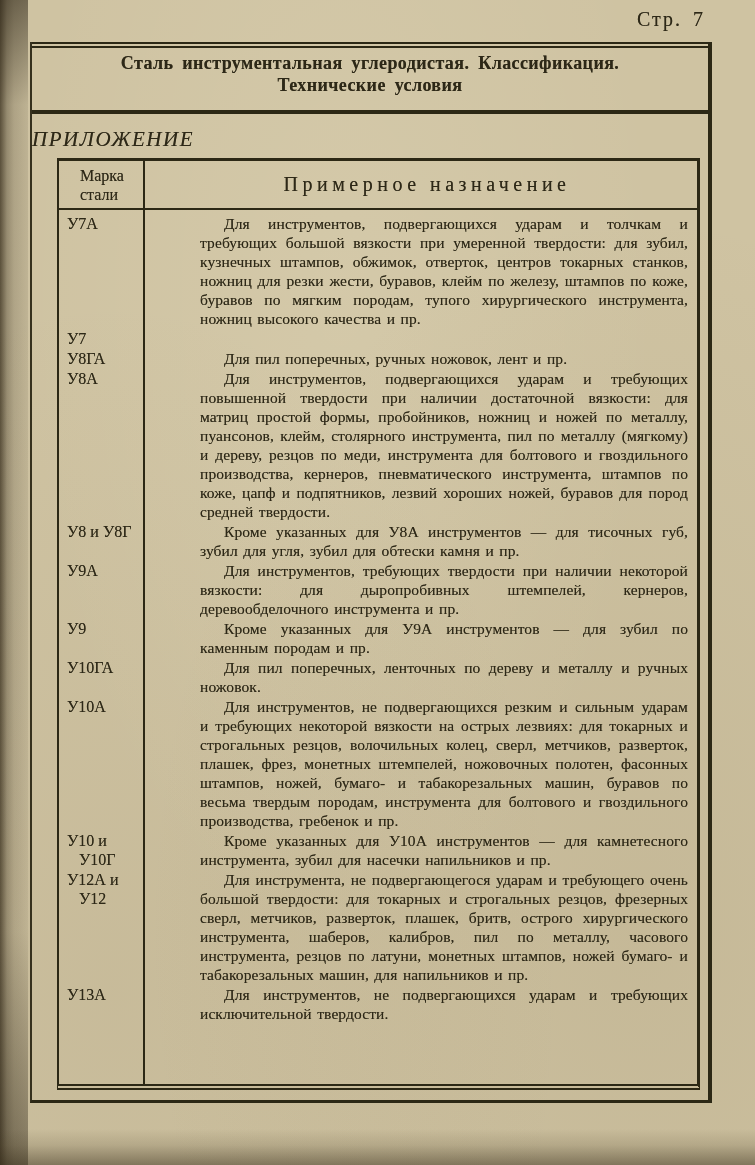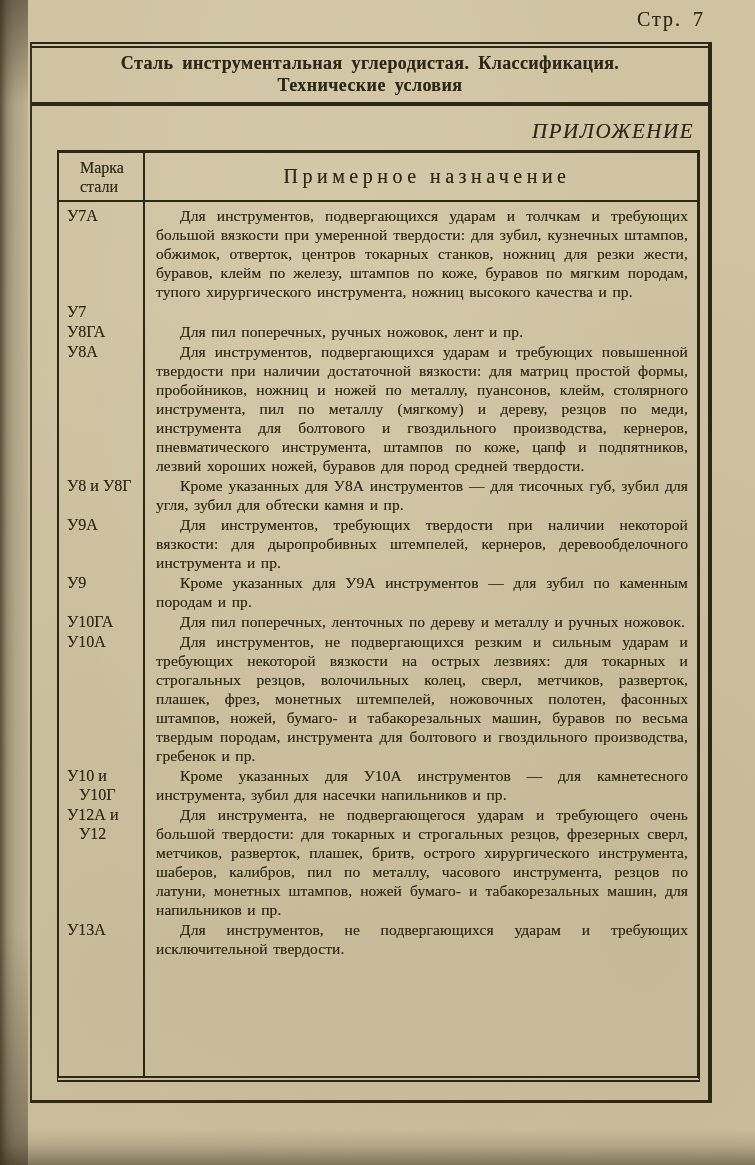--- a/index.html
+++ b/index.html
@@ -32,37 +32,37 @@
     font-size:20px; letter-spacing:2px; word-spacing:4px;margin-left:32px;
   }
   .outer {
     position:absolute; left:30px; top:42px;
     width:682px; height:1061px;
     border-left:2px solid #35301d;
     border-right:4px solid #2c2815;
     border-bottom:3px solid #2c2815;
   }
   .header-box {
-    display:flex; width:100%; height:64px;
+    display:flex; width:100%; height:72px;
     border-top:6px double #2c2815;
     border-bottom:4px solid #2c2815;
   }
   .title-cell {
     flex:1; text-align:center; padding-top:4px;
     font-weight:bold; font-size:18px; line-height:22px;
     letter-spacing:0.4px; word-spacing:4px;
   }
   .gost-cell {
     width:166px; border-left:2px solid #2c2815;
     display:flex; align-items:center; justify-content:center;
     font-weight:bold; font-size:19px; letter-spacing:1px; word-spacing:8px;
     white-space:nowrap;
   }
   .appendix {
-    text-align:right; margin:13px 14px 6px 0;
+    text-align:left; margin:13px 14px 6px 0;
     font-style:italic; font-size:21px; letter-spacing:1.5px;
   }
   .steel-table {
     position:relative; margin-left:25px; width:643px;
     border-left:2px solid #2c2815;
     border-right:3px solid #2c2815;
     border-top:3px solid #2c2815;
     border-bottom:6px double #2c2815;
   }
   .col-divider {
@@ -73,21 +73,21 @@
   .th-grade {
     width:86px; padding-left:9px;
     display:flex; align-items:center;
     font-size:16px; line-height:19px;margin-left:12px;
   }
   .th-purpose {
     flex:1; display:flex; align-items:center; justify-content:center;
     font-size:20px; letter-spacing:4.5px;
   }
   .tbody { min-height:874px; padding-top:4px; }
-  .trow { display:flex; margin-bottom:1px; }
+  .trow { display:flex; margin-bottom:1px;gap:44px; }
   .gcell {
     width:86px; padding:0 2px 0 8px;
     font-size:16px; line-height:19px;
     white-space:pre-wrap;
   }
   .pcell {
     flex:1; padding:0 9px 0 11px;
     font-size:15.5px; line-height:19px;
     text-align:justify; text-indent:24px;
     word-spacing:1.5px; letter-spacing:0.1px;

